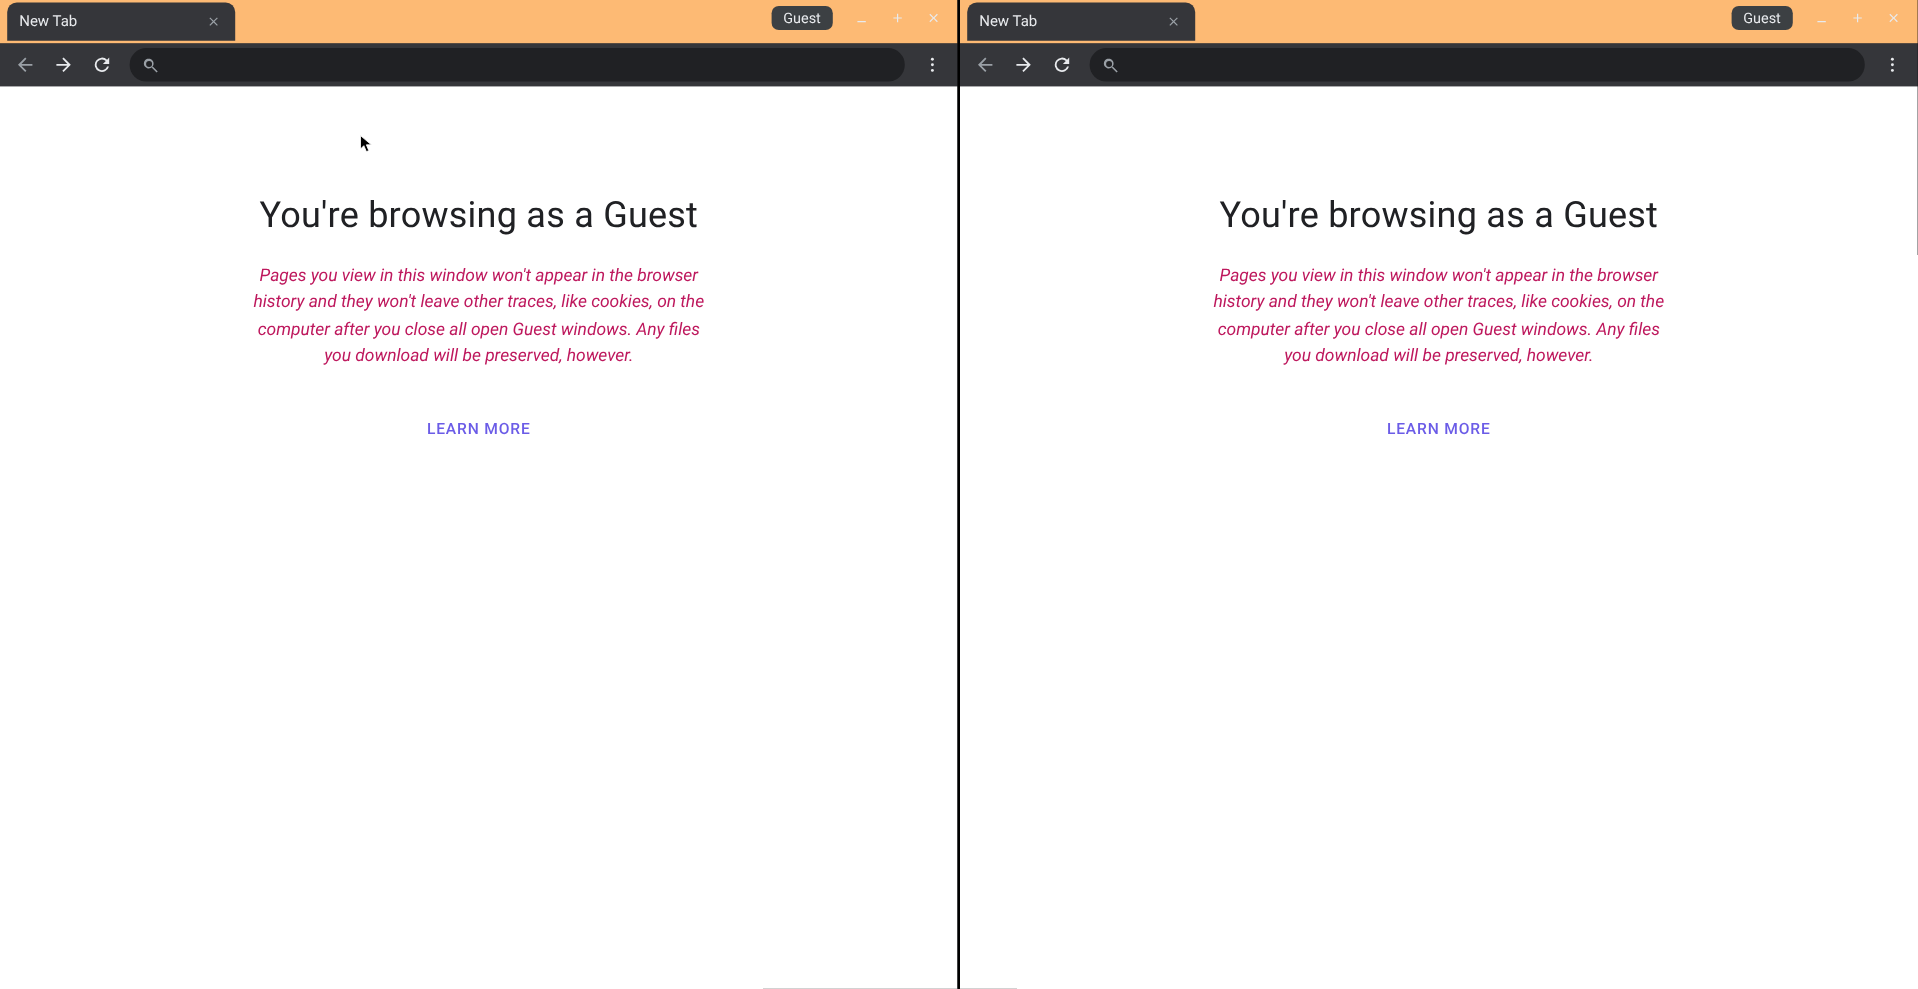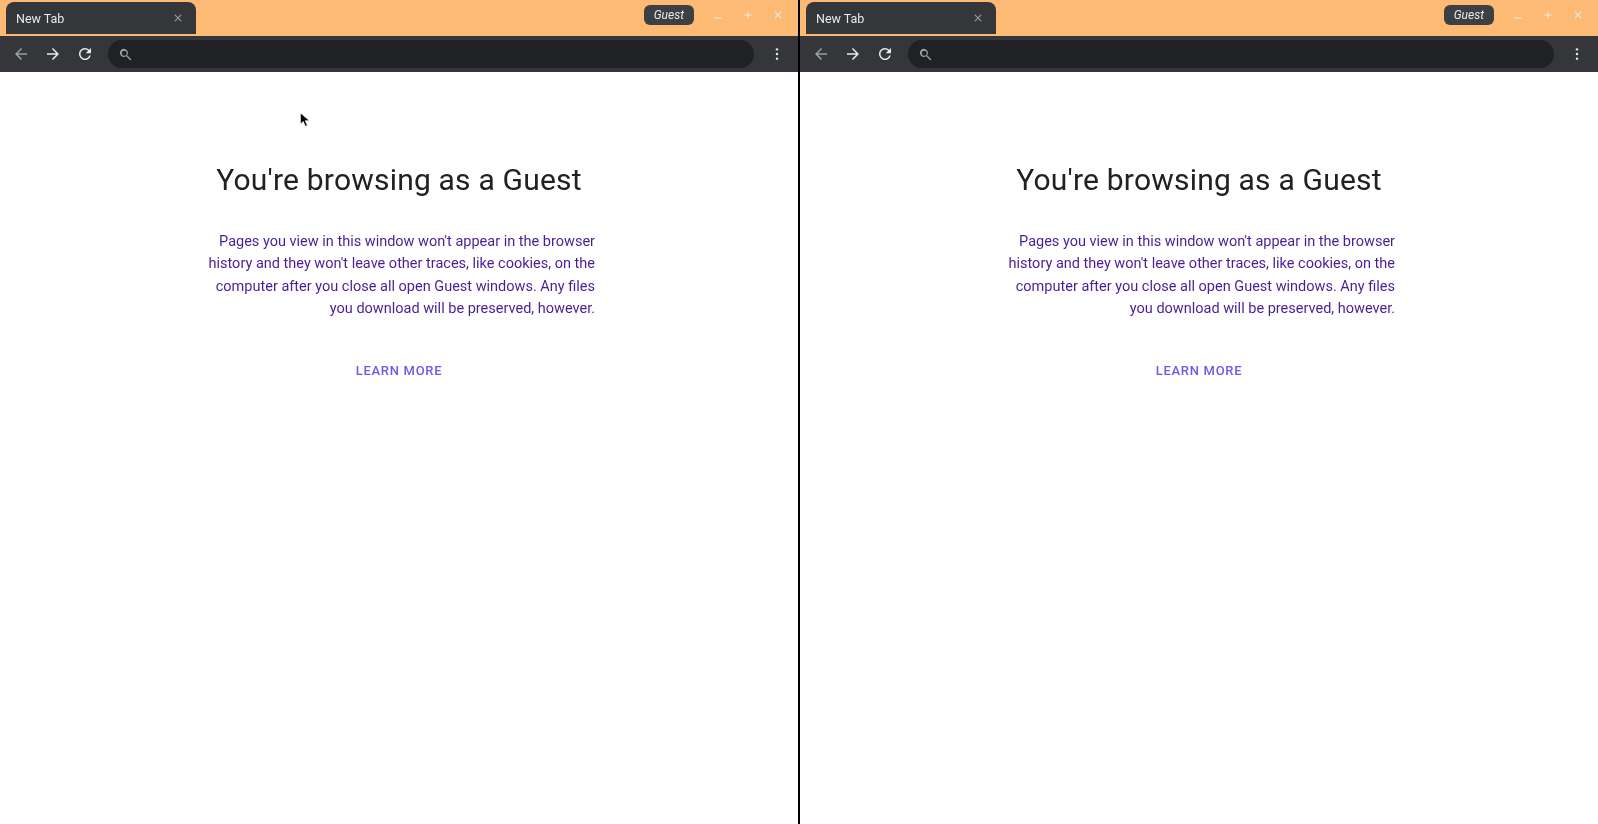--- a/index.html
+++ b/index.html
@@ -53,21 +53,21 @@
     display:flex; align-items:center; justify-content:center;
     color:#9aa0a6;
   }
 
   .win-controls {
     position:absolute; right:6px; top:4px;
     display:flex; align-items:center; gap:2px;
   }
   .guest-badge {
     background:#3c4043; color:#e8eaed; font-size:12px;
-    padding:3px 10px; border-radius:6px; margin-right:8px;font-style:italic;
+    padding:3px 10px; border-radius:6px; margin-right:8px;
   }
   .win-btn {
     width:28px; height:22px;
     display:flex; align-items:center; justify-content:center;
     color:#e8eaed;
   }
   .win-btn svg { width:12px; height:12px; }
 
   
   .toolbar {
@@ -100,25 +100,25 @@
 
   
   .content {
     flex:1; background:#fff; color:#202124;
     display:flex; flex-direction:column; align-items:center;
     padding-top: 90px;
     position:relative;
   }
   .content h1 {
     font-size: 30px; font-weight:400; letter-spacing:0.2px;
-    margin-bottom: 34px;
+    margin-bottom: 22px;
   }
   .content p {
-    font-size: 14.5px; line-height:1.55; color:#4c1d95;
-    width: 392px; text-align:right;
+    font-size: 14.5px; line-height:1.55; color:#be185d;
+    width: 392px; text-align:center;font-style:italic;
   }
   .learn-more {
     margin-top: 42px;
     color:#6b5ce7;
     font-size:13px; font-weight:500; letter-spacing:0.7px;
   }
 
   .cursor {
     position:absolute;
     width:14px; height:18px;

